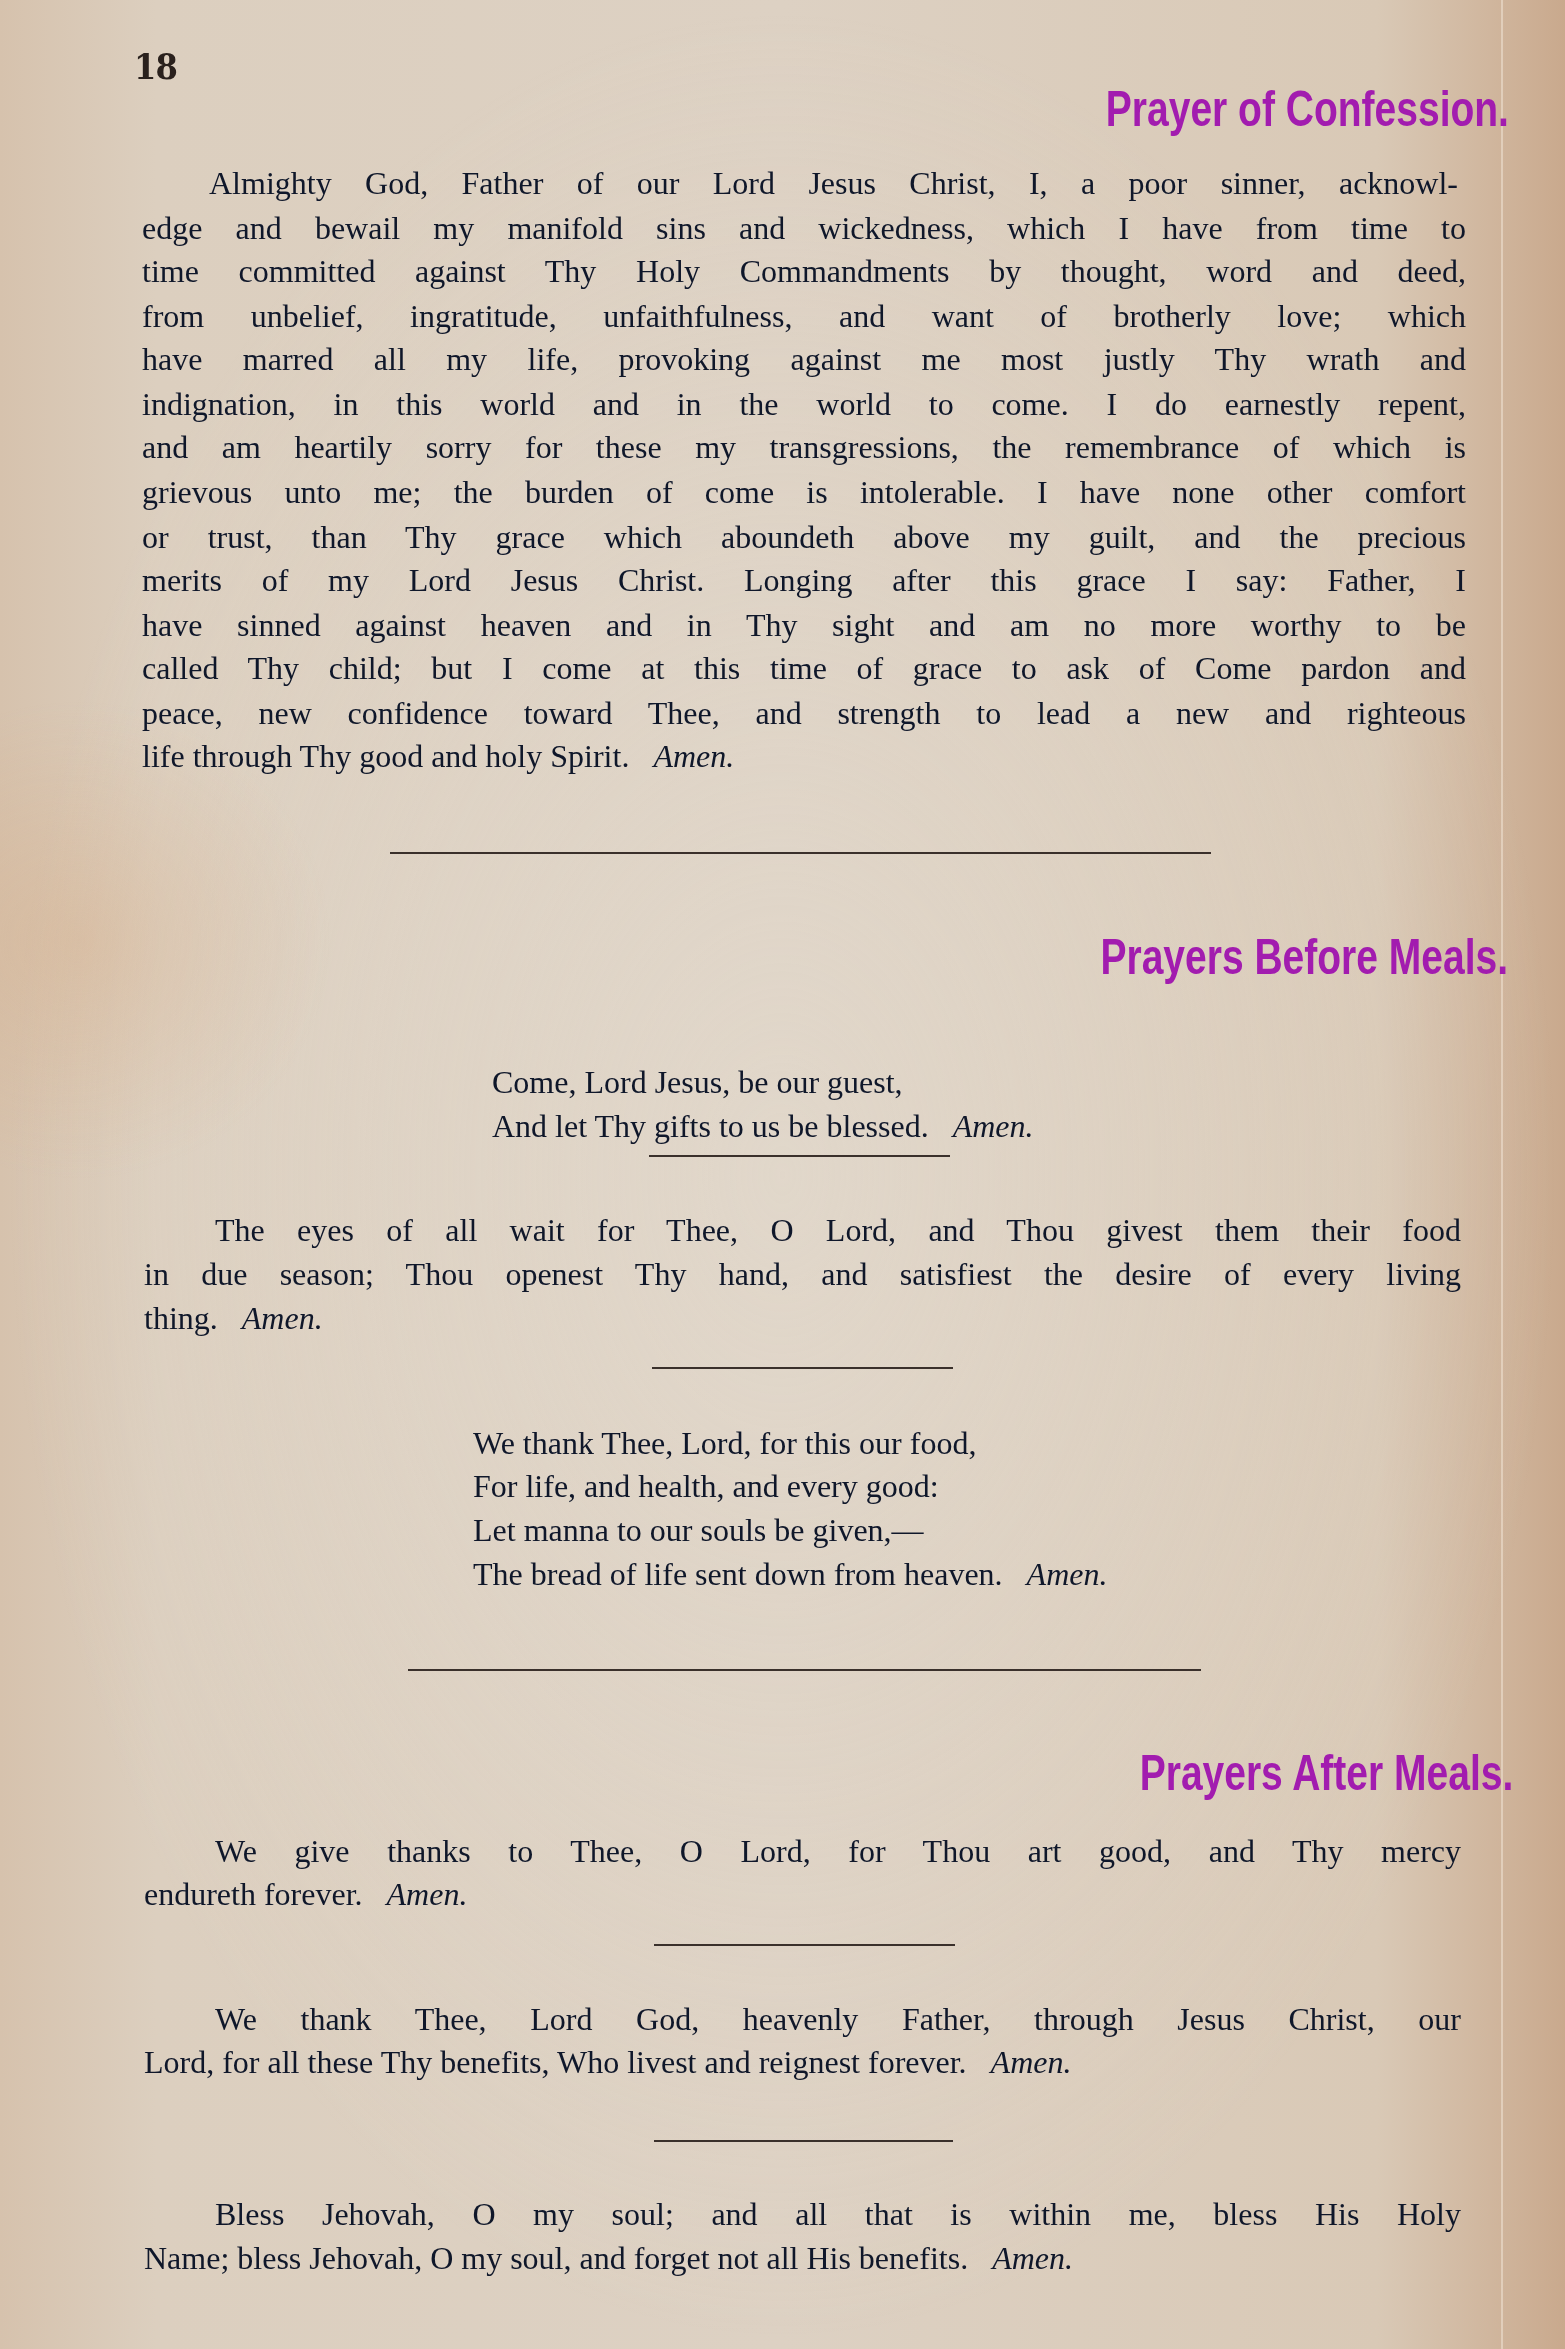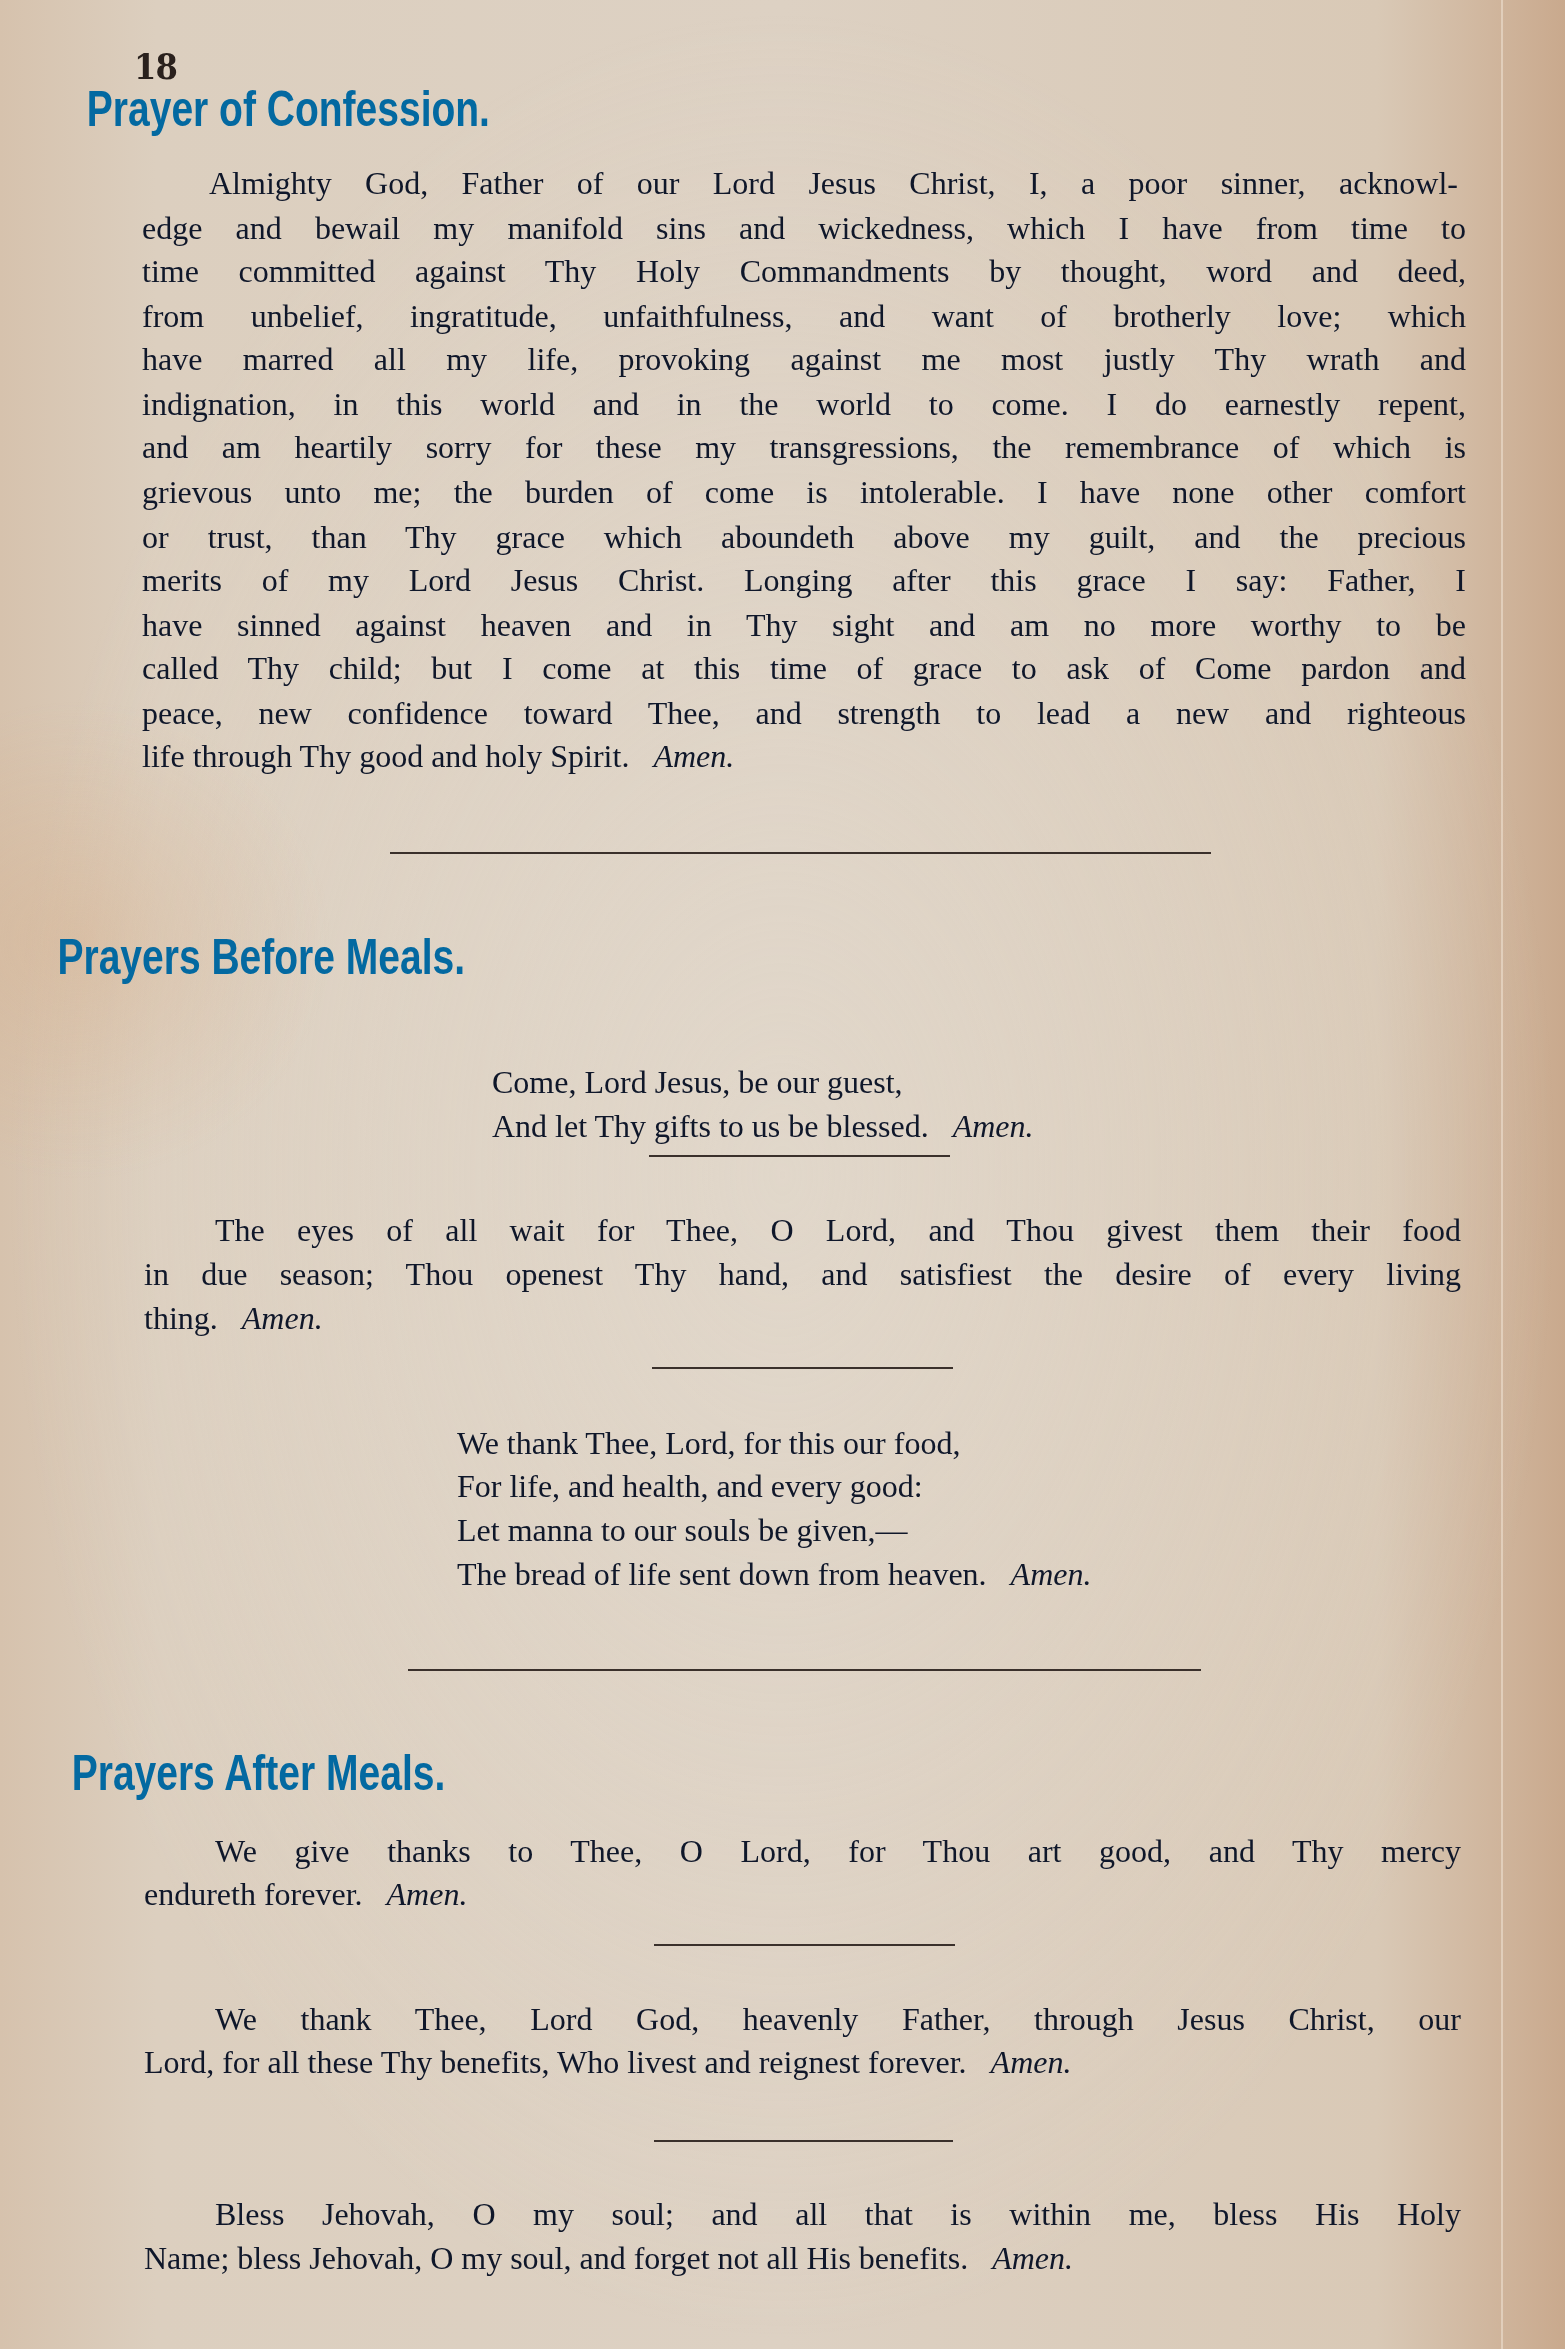--- a/index.html
+++ b/index.html
@@ -35,25 +35,25 @@
     font-weight: bold;
     font-size: 35px;
     letter-spacing: -0.9px;
     color: #2a211d;
     transform: scaleX(0.92);
     transform-origin: left top;
   }
   .heading {
     left: 0;
     width: 1566px;
-    text-align: left;
+    text-align: right;
     font-family: "Liberation Sans", "DejaVu Sans", sans-serif;
     font-weight: bold;
     font-size: 50px;
-    color: #0369a1;
+    color: #a21caf;
     letter-spacing: 0px;
     white-space: nowrap;
   }
   .heading span {
     display: inline-block;
     transform: scaleX(0.78);
   }
   .h1 { top: 80px; }
   .h1 span { margin-left: 30px; }
   .h2 { top: 928px; }
@@ -69,21 +69,21 @@
     color: #0f172a;
     text-align: justify;
     text-align-last: justify;
   }
   .line.last { text-align-last: left; }
   .para-line { left: 142px; width: 1324px; }
   .para-line.first { left: 209px; width: 1249px; }
   .para2-line { left: 144px; width: 1317px; }
   .para2-line.first { left: 215px; width: 1246px; }
   .poem1 { left: 492px; text-align: left; text-align-last: left; margin-top: 48px; }
-  .poem2 { left: 457px; text-align: center; text-align-last: left; }
+  .poem2 { left: 473px; text-align: center; text-align-last: left; }
   .amen { font-style: italic; }
 
   .rule {
     position: absolute;
     height: 1.9px;
     background: #3a302b;
   }
 </style>
 </head>
 <body>

